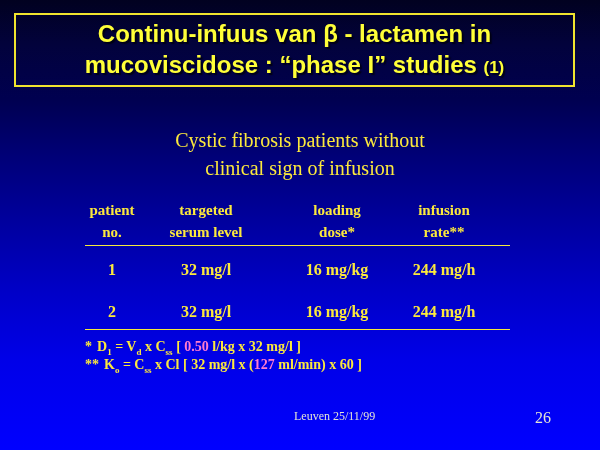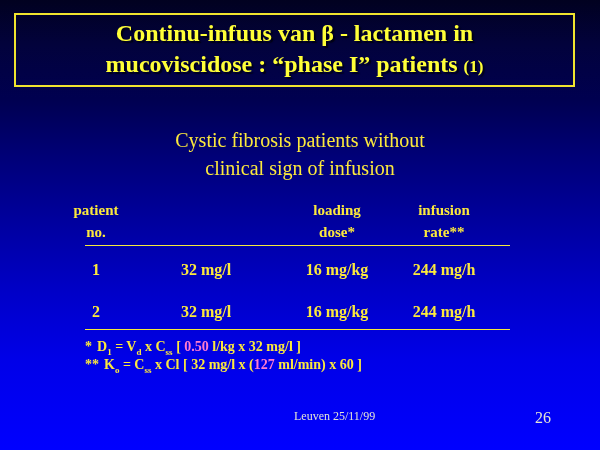--- a/index.html
+++ b/index.html
@@ -13,41 +13,41 @@
     font-family:"Liberation Serif", serif;
   }
   
   .title-box {
     position:absolute; left:14px; top:13px; width:557px; height:70px;
     border:2px solid #f0e42e;
     display:flex; flex-direction:column; justify-content:center; align-items:center;
     text-align:center;
   }
   .title-line {
-    font-family:Liberation Serif, serif;
+    font-family:Liberation Sans, sans-serif;
     font-weight:bold; font-size:24px; line-height:31px;
     color:#ffff38;
     text-shadow:2px 2px 1px rgba(0,0,0,0.65);
     white-space:nowrap;
   }
   .title-suffix { font-size:17px; }
   
   .subtitle {
     position:absolute; left:0; top:126px; width:600px;
     text-align:center; color:#fce93c;
     font-size:20px; line-height:28px;font-family:Liberation Serif, serif;
   }
   
   .cell {
     position:absolute; transform:translateX(-50%);
     white-space:nowrap; color:#fce93c; font-weight:bold;
     font-size:16px;
   }
   .hdr { top:199px; text-align:center; font-size:15px; line-height:22px; }
-  .c1 { left:96px; } .c2 { left:206px; } .c3 { left:337px; } .c4 { left:444px; }
+  .c1 { left:112px; } .c2 { left:206px; } .c3 { left:337px; } .c4 { left:444px; }
   .r1 { top:261px; } .r2 { top:303px; }
   .rule {
     position:absolute; left:85px; width:425px; height:0;
     border-top:1.5px solid #f5e93c;
   }
   .rule-top { top:245px; }
   .rule-bottom { top:329px; }
   
   .footnote {
     position:absolute; left:85px;
@@ -68,29 +68,30 @@
     color:#e4e4d4; font-size:16px;
   }
 </style>
 </head>
 <body>
 
 <div class="slide">
 
   <div class="title-box">
     <div class="title-line">Continu-infuus van β - lactamen in</div>
-    <div class="title-line"><span>mucoviscidose : “phase I” patients</span> <span class="title-suffix">(1)</span></div>
+    <div class="title-line"><span>mucoviscidose : “phase I” studies</span> <span class="title-suffix">(1)</span></div>
   </div>
 
   <div class="subtitle">
     <div>Cystic fibrosis patients without</div>
     <div>clinical sign of infusion</div>
   </div>
 
   <div class="cell hdr c1"><span>patient</span><br><span>no.</span></div>
+  <div class="cell hdr c2"><span>targeted</span><br><span>serum level</span></div>
   <div class="cell hdr c4"><span>infusion</span><br><span>rate**</span></div>
   <div class="cell hdr c3"><span>loading</span><br><span>dose*</span></div>
 
   <div class="rule rule-top"></div>
 
   <div class="cell r1 c1">1</div>
   <div class="cell r1 c2">32 mg/l</div>
   <div class="cell r1 c3">16 mg/kg</div>
   <div class="cell r1 c4">244 mg/h</div>
 

